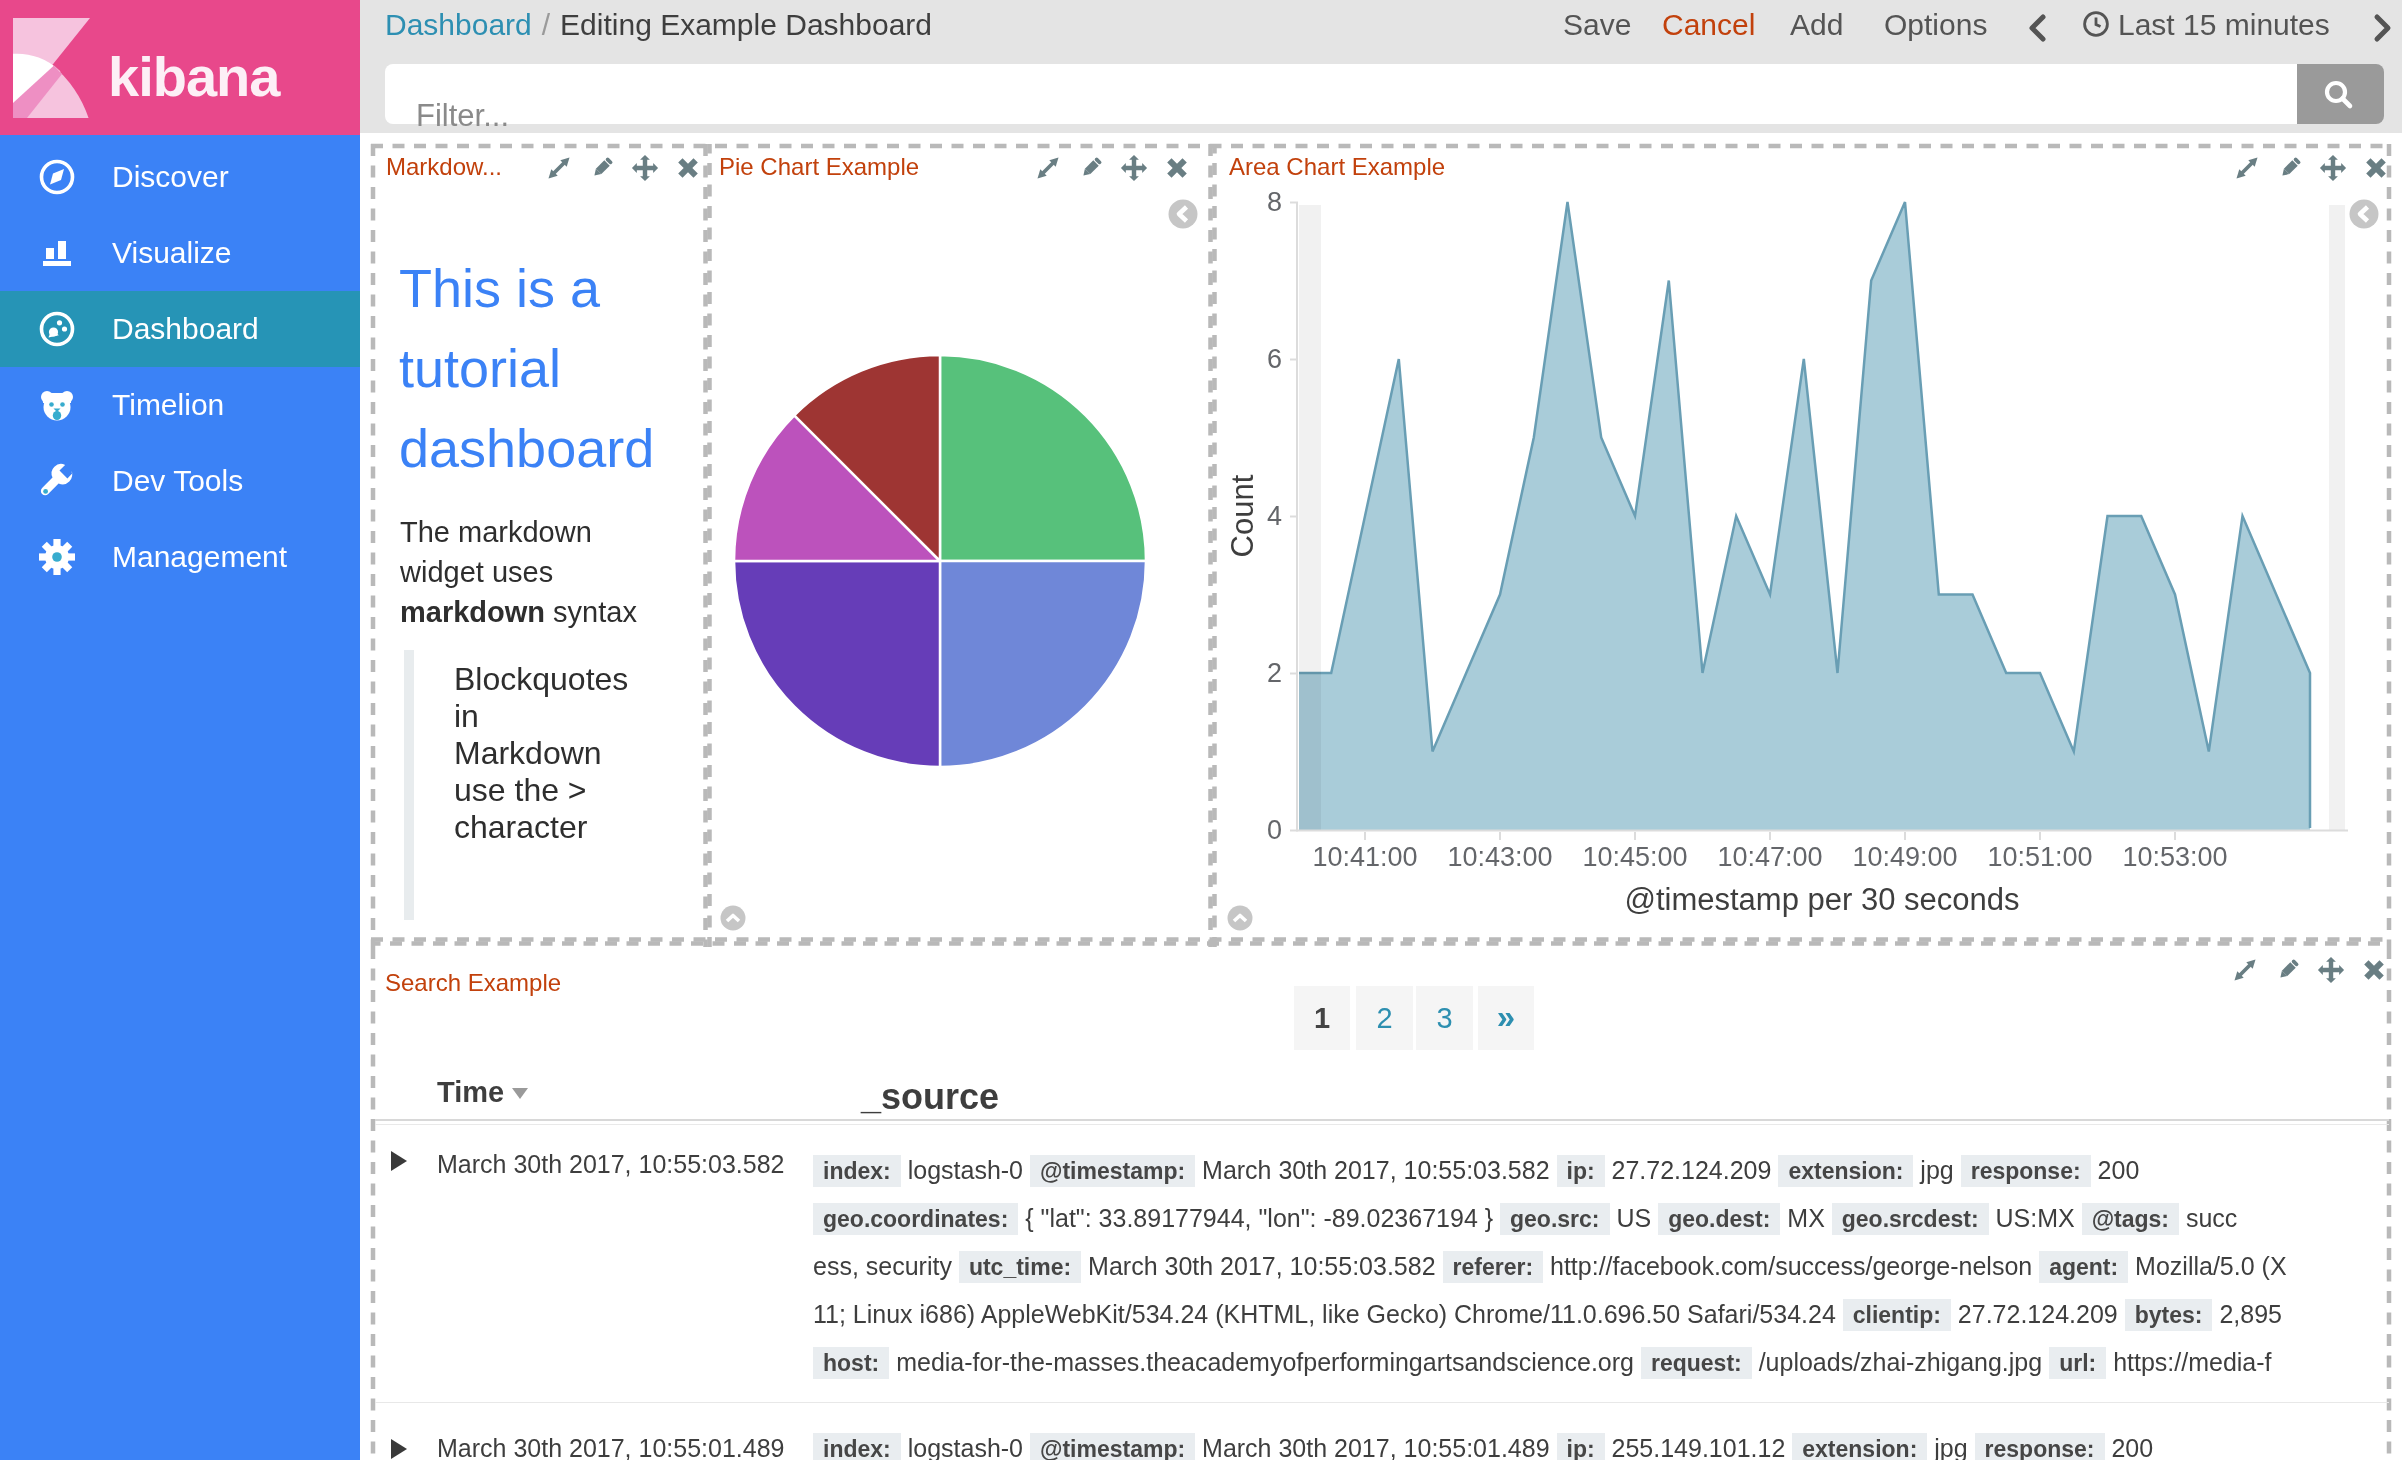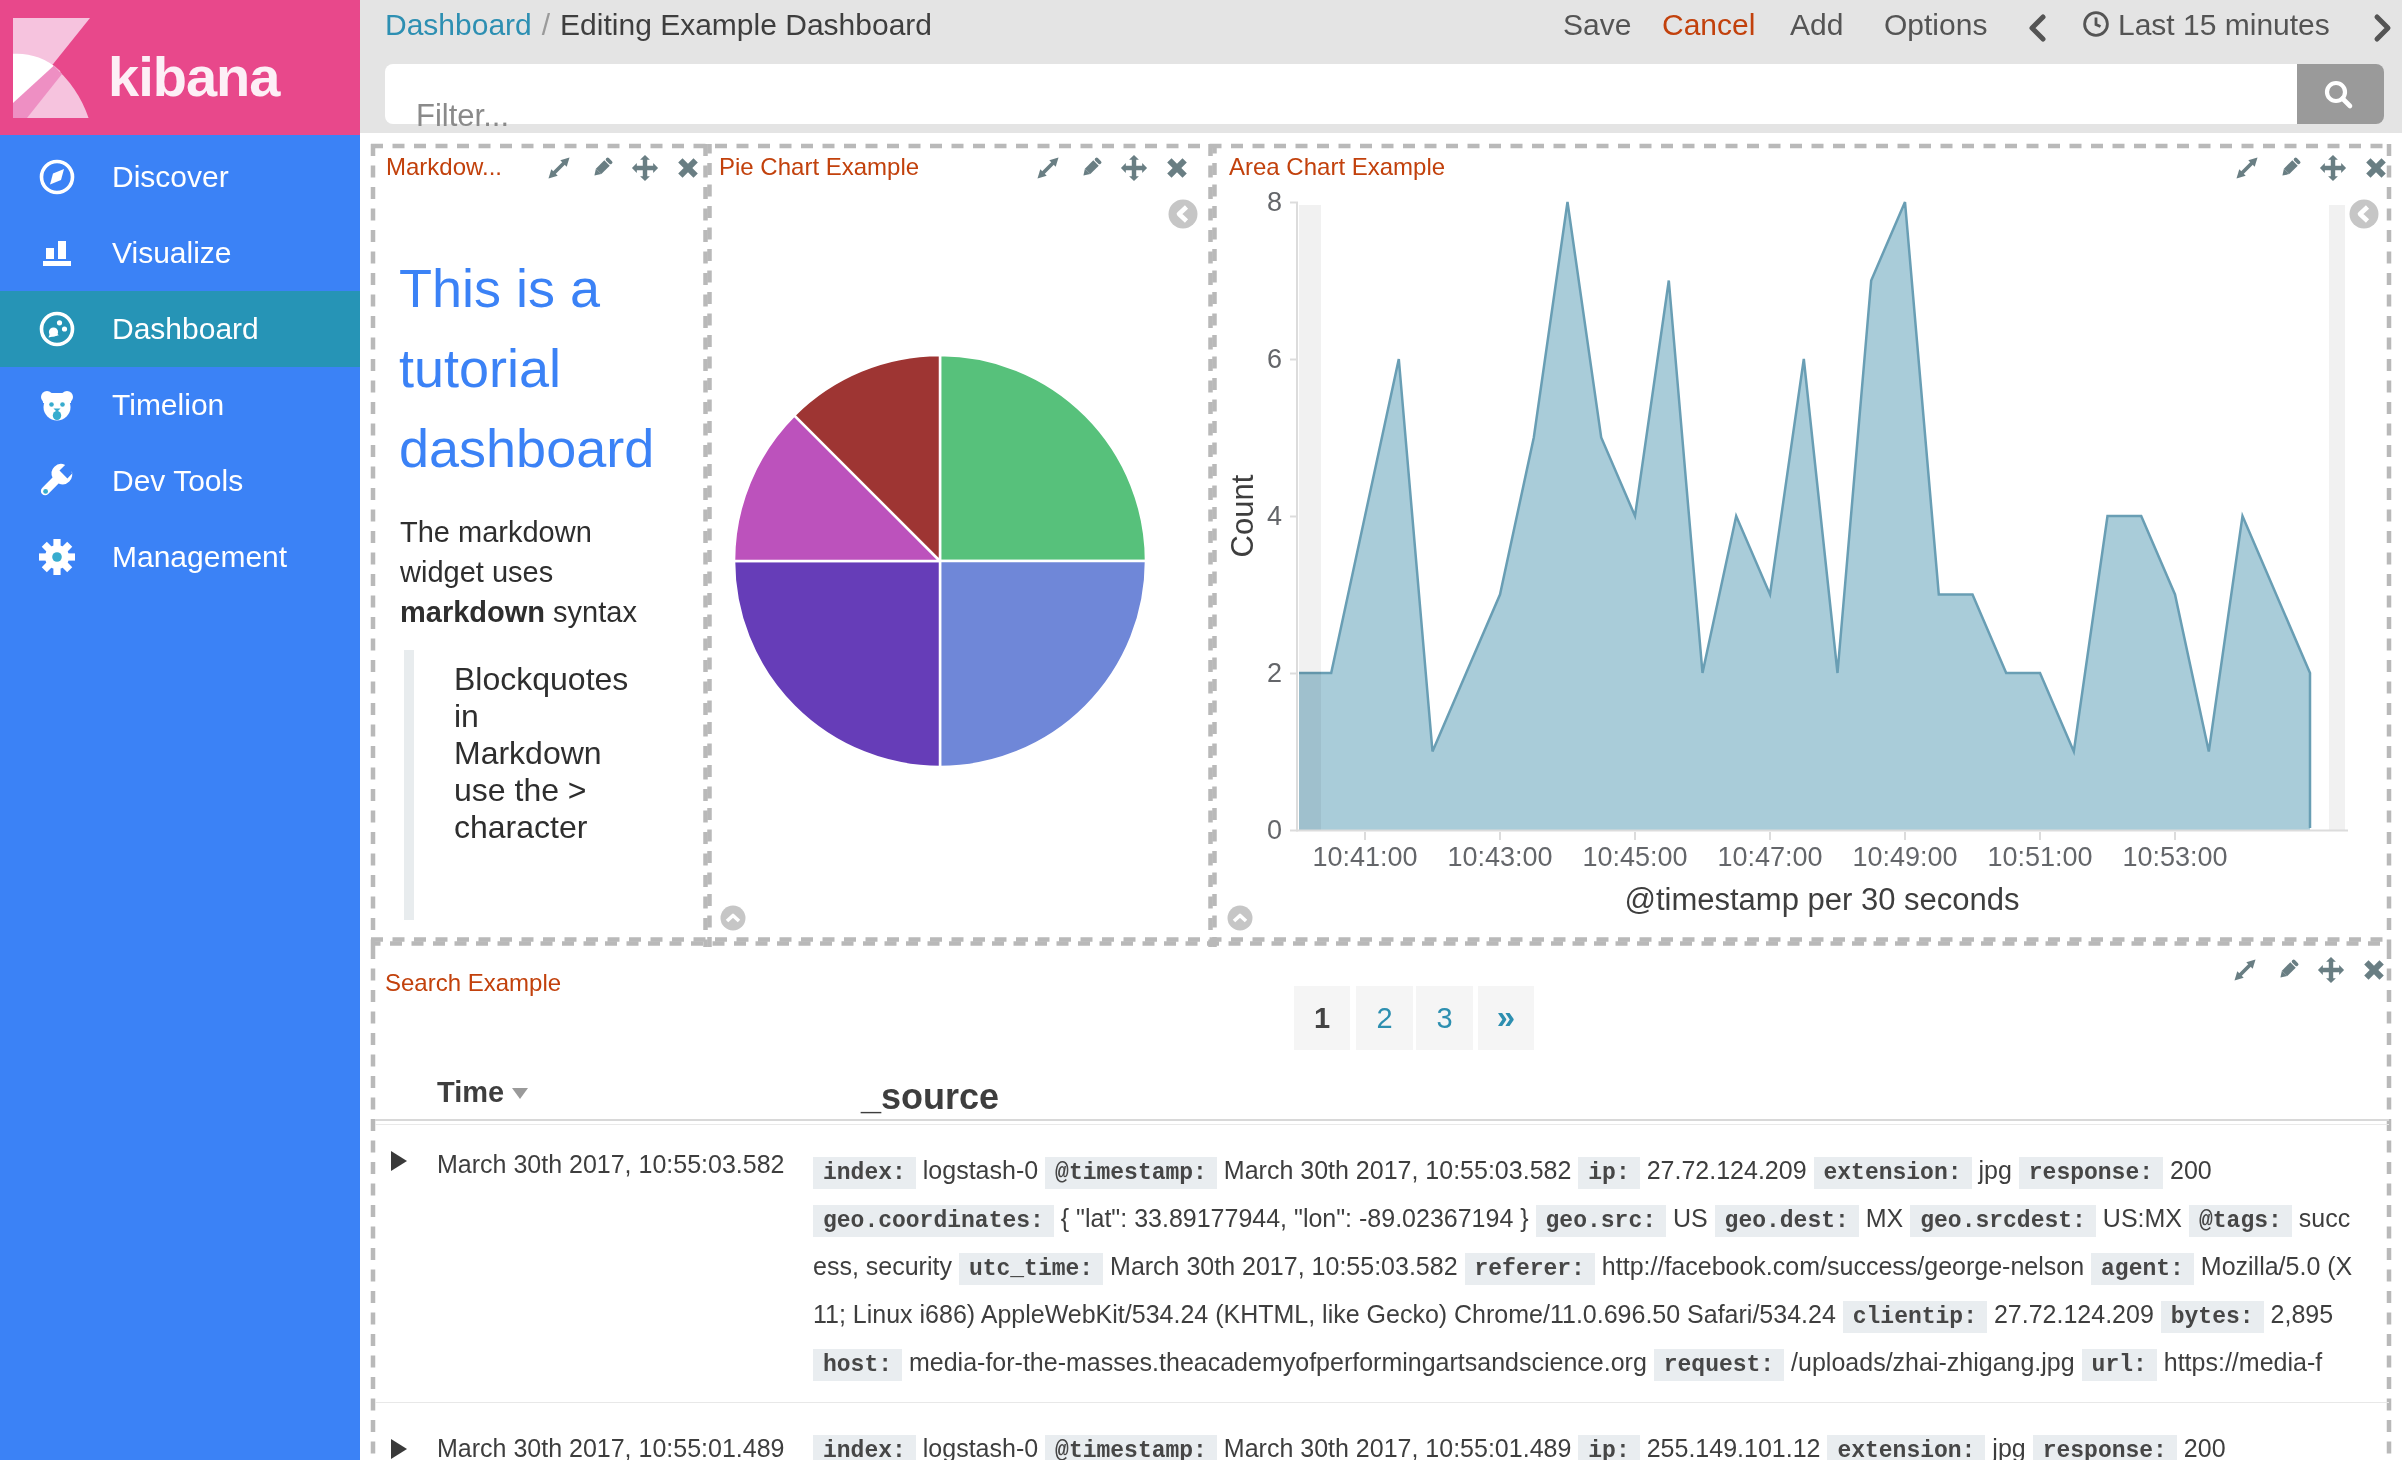--- a/index.html
+++ b/index.html
@@ -30,21 +30,21 @@
   .ptitle { position:absolute; font-size:24px; color:#c2410c; white-space:nowrap; }
   .picons { position:absolute; display:flex; gap:15px; }
   .picons svg { display:block; }
   
   #md-h1 { position:absolute; left:399px; top:248px; font-size:54px; line-height:80px; color:#3b82f6; }
   #md-p  { position:absolute; left:400px; top:512px; font-size:29px; line-height:40px; color:#2e2e2e; }
   #md-bq { position:absolute; left:404px; top:661px; }
   #md-bq .bar { position:absolute; left:0; top:-11px; width:10px; height:270px; background:#e8ecee; }
   #md-bq .bqt { position:absolute; left:50px; top:0; width:260px; font-size:32px; line-height:37px; color:#2e2e2e; }
   
-  .mono { font-family:Liberation Mono, monospace; font-weight:700; font-size:23px;
+  .mono { font-family:Liberation Sans, sans-serif; font-weight:700; font-size:23px;
     color:#464646; background:#e9edf0; padding:3px 10px; }
   .srcline { white-space:nowrap; overflow:hidden; height:48px; line-height:48px; font-size:25px; color:#3e3e3e; }
 </style>
 </head>
 <body>
 
 <div id="sidebar">
   <div id="logo">
     <svg class="abs" style="left:13px; top:18px;" width="77" height="100" viewBox="0 0 77 100">
       <polygon points="0,0 77,0 0,96" fill="#f6c3de"></polygon>

